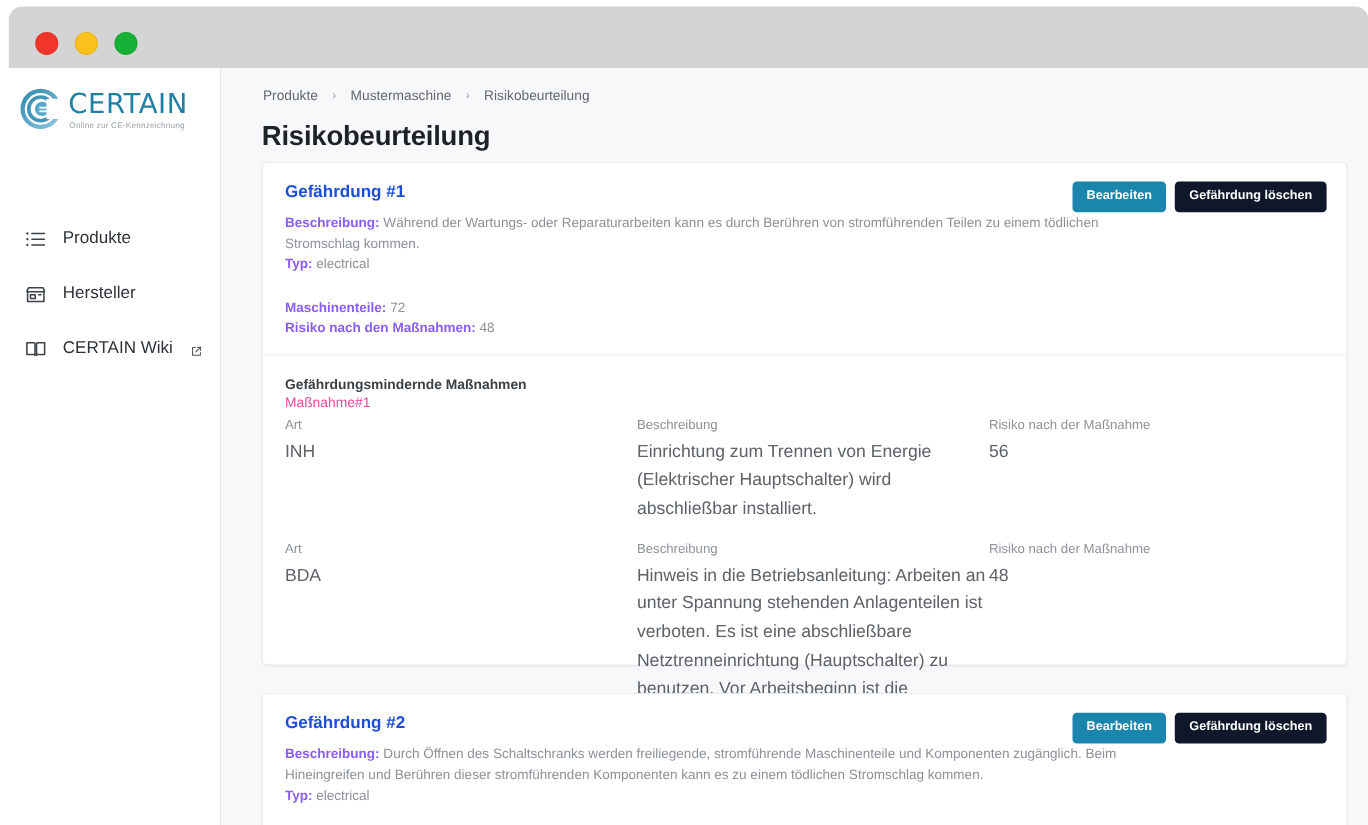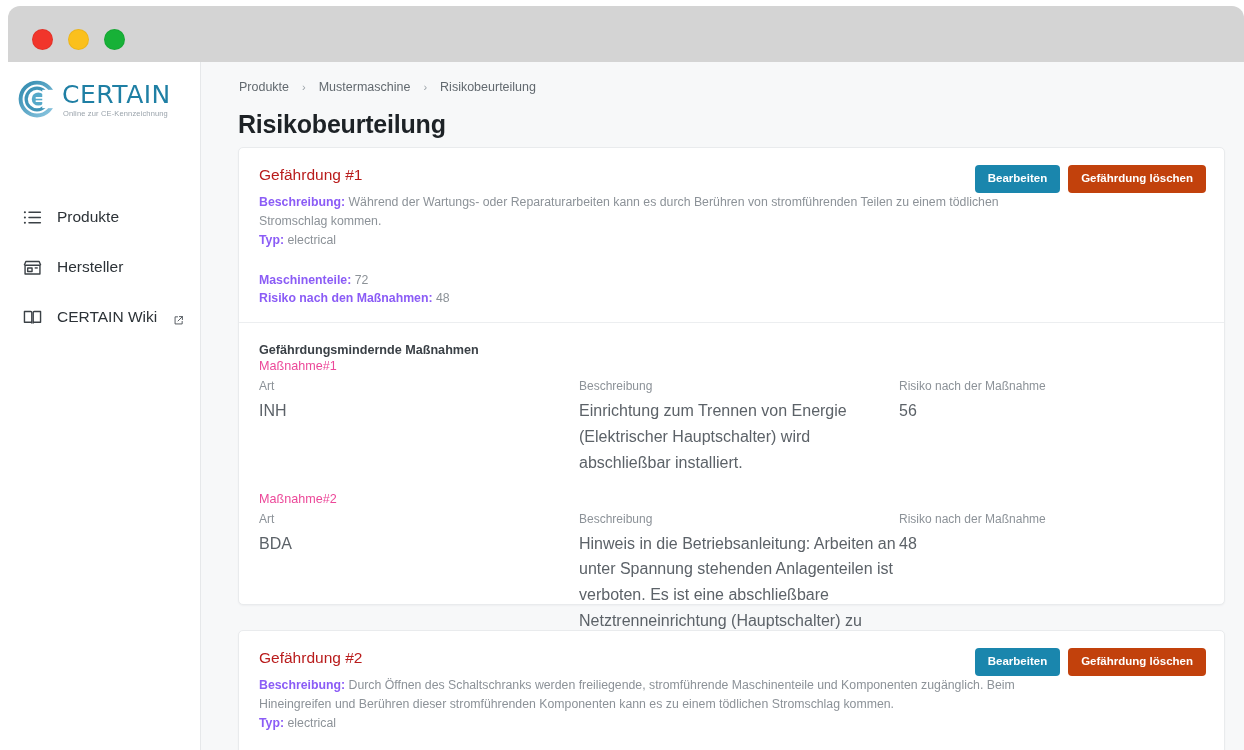--- a/index.html
+++ b/index.html
@@ -141,22 +141,22 @@
     box-shadow: 0 1px 2px rgba(16,24,40,.04);
   }
   #card-1 { top: 85px; height: 458px; }
   #card-2 { top: 568px; height: 140px; }
 
   .card-head { position: relative; padding: 18px 20px 14px 20px; }
   .card-divider { height: 1px; background: #eceef0; margin: 0; }
 
   .haz-title {
     font-size: 15.5px;
-    font-weight: 400;
-    color: #b91c1c;
+    font-weight: 700;
+    color: #1d4ed8;
     margin-bottom: 9px;
   }
   .kv { font-size: 12.3px; color: #8c9298; line-height: 1.55; max-width: 760px; }
   .kv b { color: #8b5cf6; font-weight: 700; }
   .risk-block { margin-top: 22px; }
   .risk-block .kv { line-height: 1.45; }
 
   .card-actions {
     position: absolute;
     right: 18px; top: 17px;
@@ -168,21 +168,21 @@
     font-size: 11.5px;
     font-weight: 700;
     color: #ffffff;
     padding: 8px 13px;
     cursor: pointer;
     font-family: "Liberation Sans", sans-serif;
     white-space: nowrap;
     line-height: 1;
   }
   .btn-edit   { background: #1a86ad; }
-  .btn-delete { background: #c2410c; }
+  .btn-delete { background: #0f172a; }
 
   
   .card-body { padding: 20px 20px 18px 20px; position: relative; }
   .measures-title {
     font-size: 12.6px;
     color: #3a4046;
     font-weight: 700;
     margin-bottom: 2px;
   }
   .measure-name {
@@ -349,21 +349,20 @@
             <div class="col-desc">
               <div class="col-label">Beschreibung</div>
               <div class="col-value">Einrichtung zum Trennen von Energie (Elektrischer Hauptschalter) wird abschließbar installiert.</div>
             </div>
             <div class="col-risk">
               <div class="col-label">Risiko nach der Maßnahme</div>
               <div class="col-value">56</div>
             </div>
           </div>
 
-          <div class="measure-name">Maßnahme#2</div>
           <div class="measure-row">
             <div class="col-art">
               <div class="col-label">Art</div>
               <div class="col-value">BDA</div>
             </div>
             <div class="col-desc">
               <div class="col-label">Beschreibung</div>
               <div class="col-value">Hinweis in die Betriebsanleitung: Arbeiten an unter Spannung stehenden Anlagenteilen ist verboten. Es ist eine abschließbare Netztrenneinrichtung (Hauptschalter) zu benutzen. Vor Arbeitsbeginn ist die Spannungsfreiheit der Anlage mit geeigneten Messmitteln zu überprüfen.</div>
             </div>
             <div class="col-risk">

